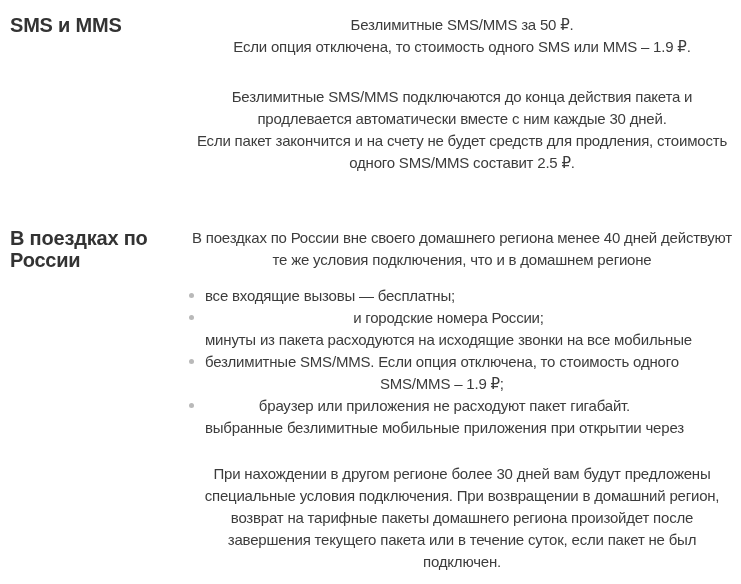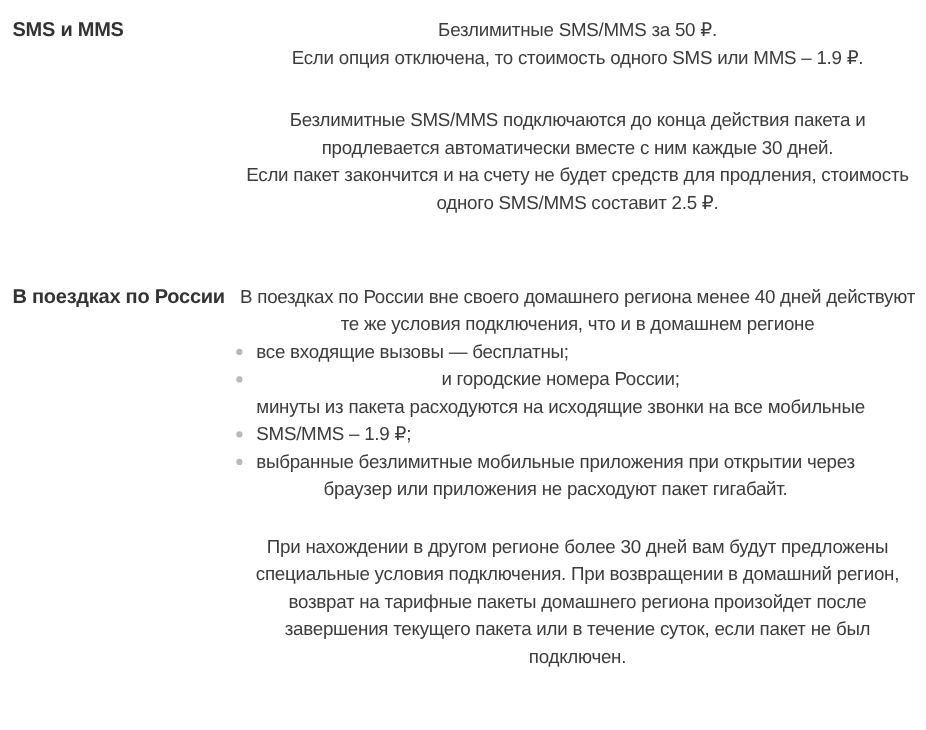--- a/index.html
+++ b/index.html
@@ -20,39 +20,39 @@
   .tariff-section {
     display: flex;
     align-items: flex-start;
   }
   .tariff-section + .tariff-section { margin-top: 53px; }
   .label-col {
     flex: 0 0 177px;
     width: 177px;
   }
   .section-label {
-    font-size: 16px;
+    font-size: 20px;
     font-weight: bold;
     letter-spacing: -0.2px;
     line-height: 22px;
     color: var(--label-color, #333333);
   }
   .body-col {
     flex: 1 1 auto;
     min-width: 0;
     font-size: 15px;
     letter-spacing: -0.2px;
     line-height: 22px;
     overflow: hidden;
     text-align: center;
   }
   .para .line { white-space: nowrap; }
   .para + .para { margin-top: 28px; }
   .bullet-list + .para { margin-top: 24px; }
-  .para + .bullet-list { margin-top: 0; }
+  .para + .bullet-list { margin-top: 14px; }
   .bullet-list { list-style: none; }
   .bullet-item {
     display: flex;
     align-items: flex-start;
   }
   .dot {
     flex: 0 0 5px;
     width: 5px;
     height: 5px;
     border-radius: 50%;
@@ -103,28 +103,29 @@
             <li class="bullet-item">
               <span class="dot"></span>
               <div class="bullet-text">
                 <div class="line">и городские номера России;</div>
                 <div class="line">минуты из пакета расходуются на исходящие звонки на все мобильные</div>
               </div>
             </li>
             <li class="bullet-item">
               <span class="dot"></span>
               <div class="bullet-text">
+                <div class="line">безлимитные SMS/MMS. Если опция отключена, то стоимость одного</div>
                 <div class="line">SMS/MMS – 1.9 ₽;</div>
               </div>
             </li>
             <li class="bullet-item">
               <span class="dot"></span>
               <div class="bullet-text">
+                <div class="line">браузер или приложения не расходуют пакет гигабайт.</div>
                 <div class="line">выбранные безлимитные мобильные приложения при открытии через</div>
-                <div class="line">браузер или приложения не расходуют пакет гигабайт.</div>
               </div>
             </li>
           </ul>
           <div class="para">
             <div class="line">При нахождении в другом регионе более 30 дней вам будут предложены</div>
             <div class="line">специальные условия подключения. При возвращении в домашний регион,</div>
             <div class="line">возврат на тарифные пакеты домашнего региона произойдет после</div>
             <div class="line">завершения текущего пакета или в течение суток, если пакет не был</div>
             <div class="line">подключен.</div>
           </div>

